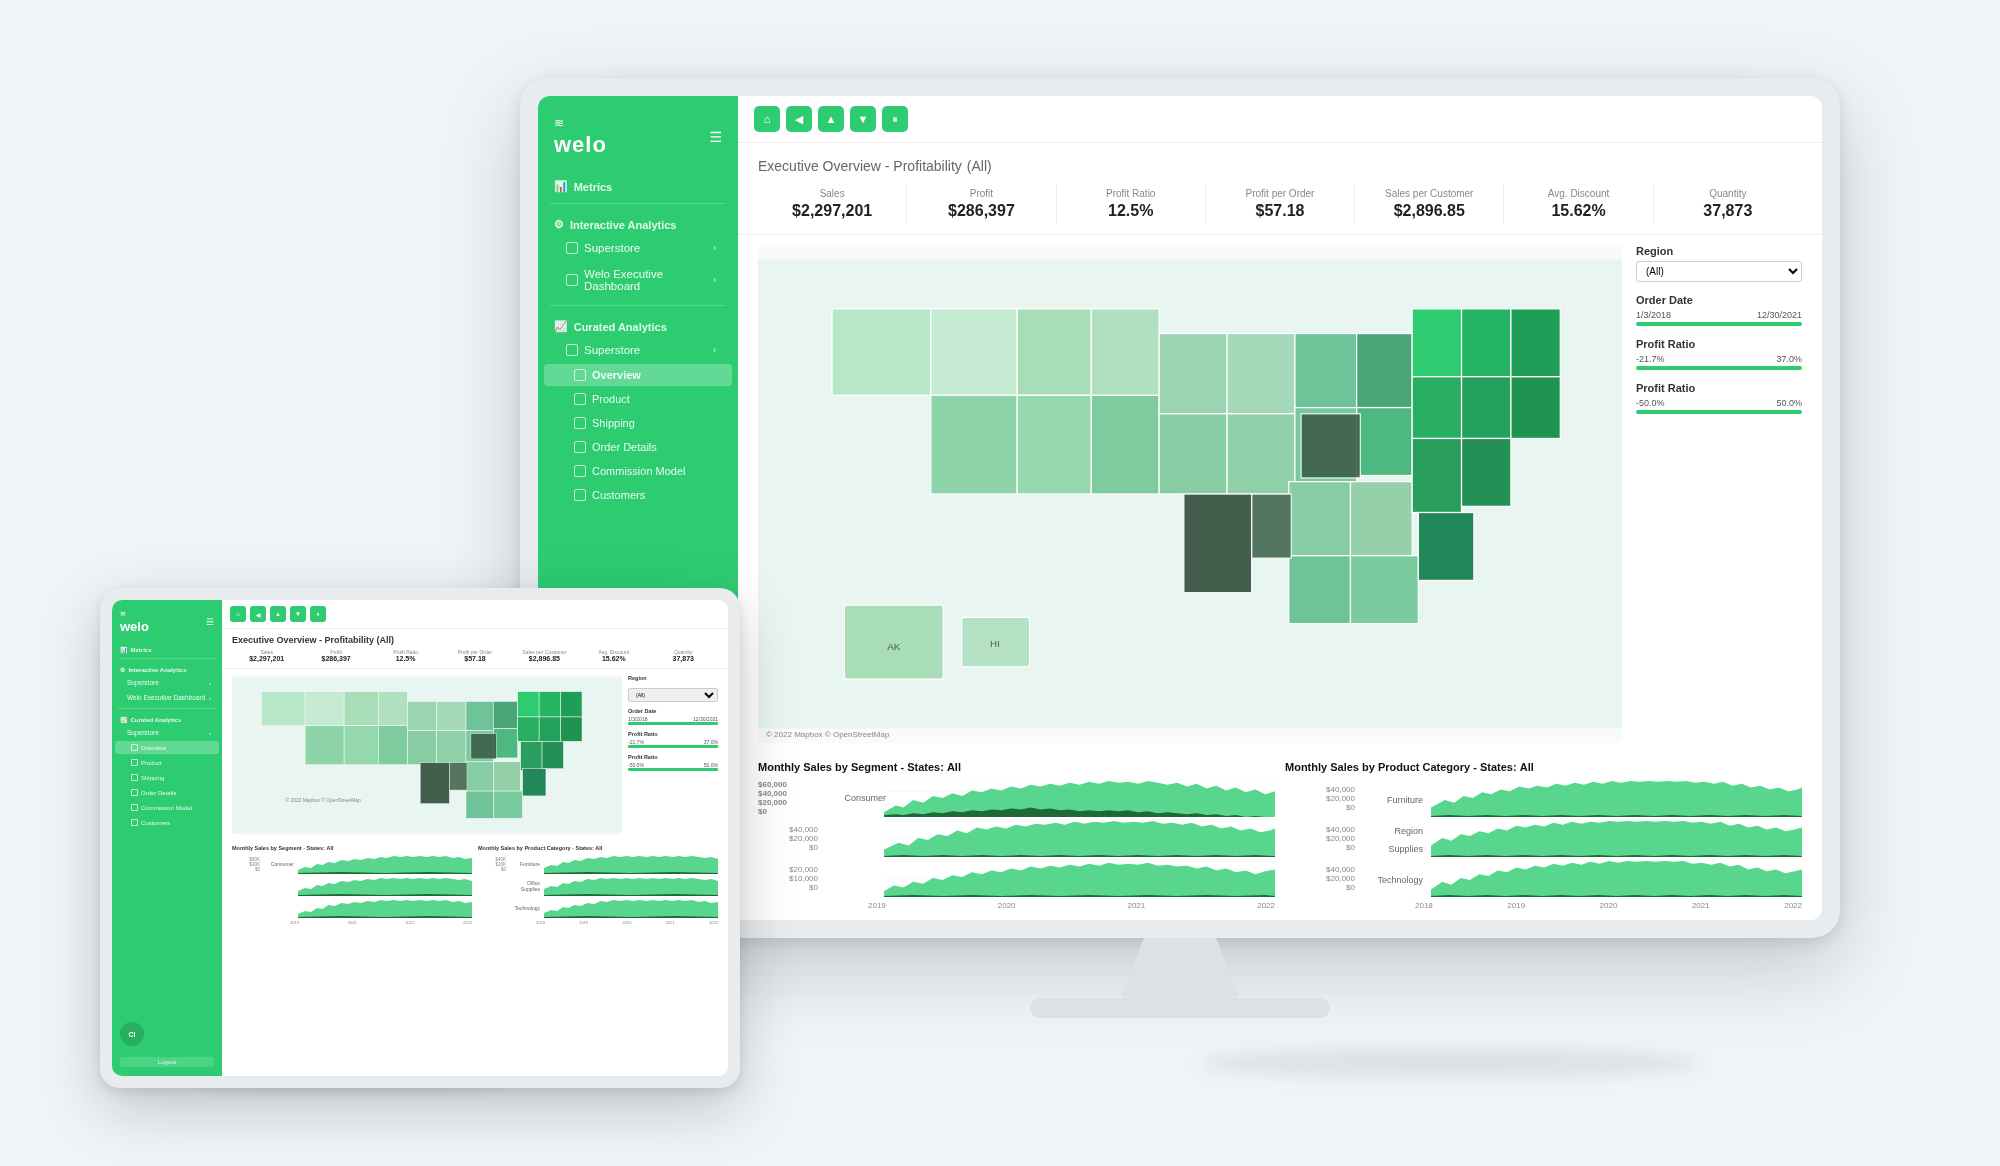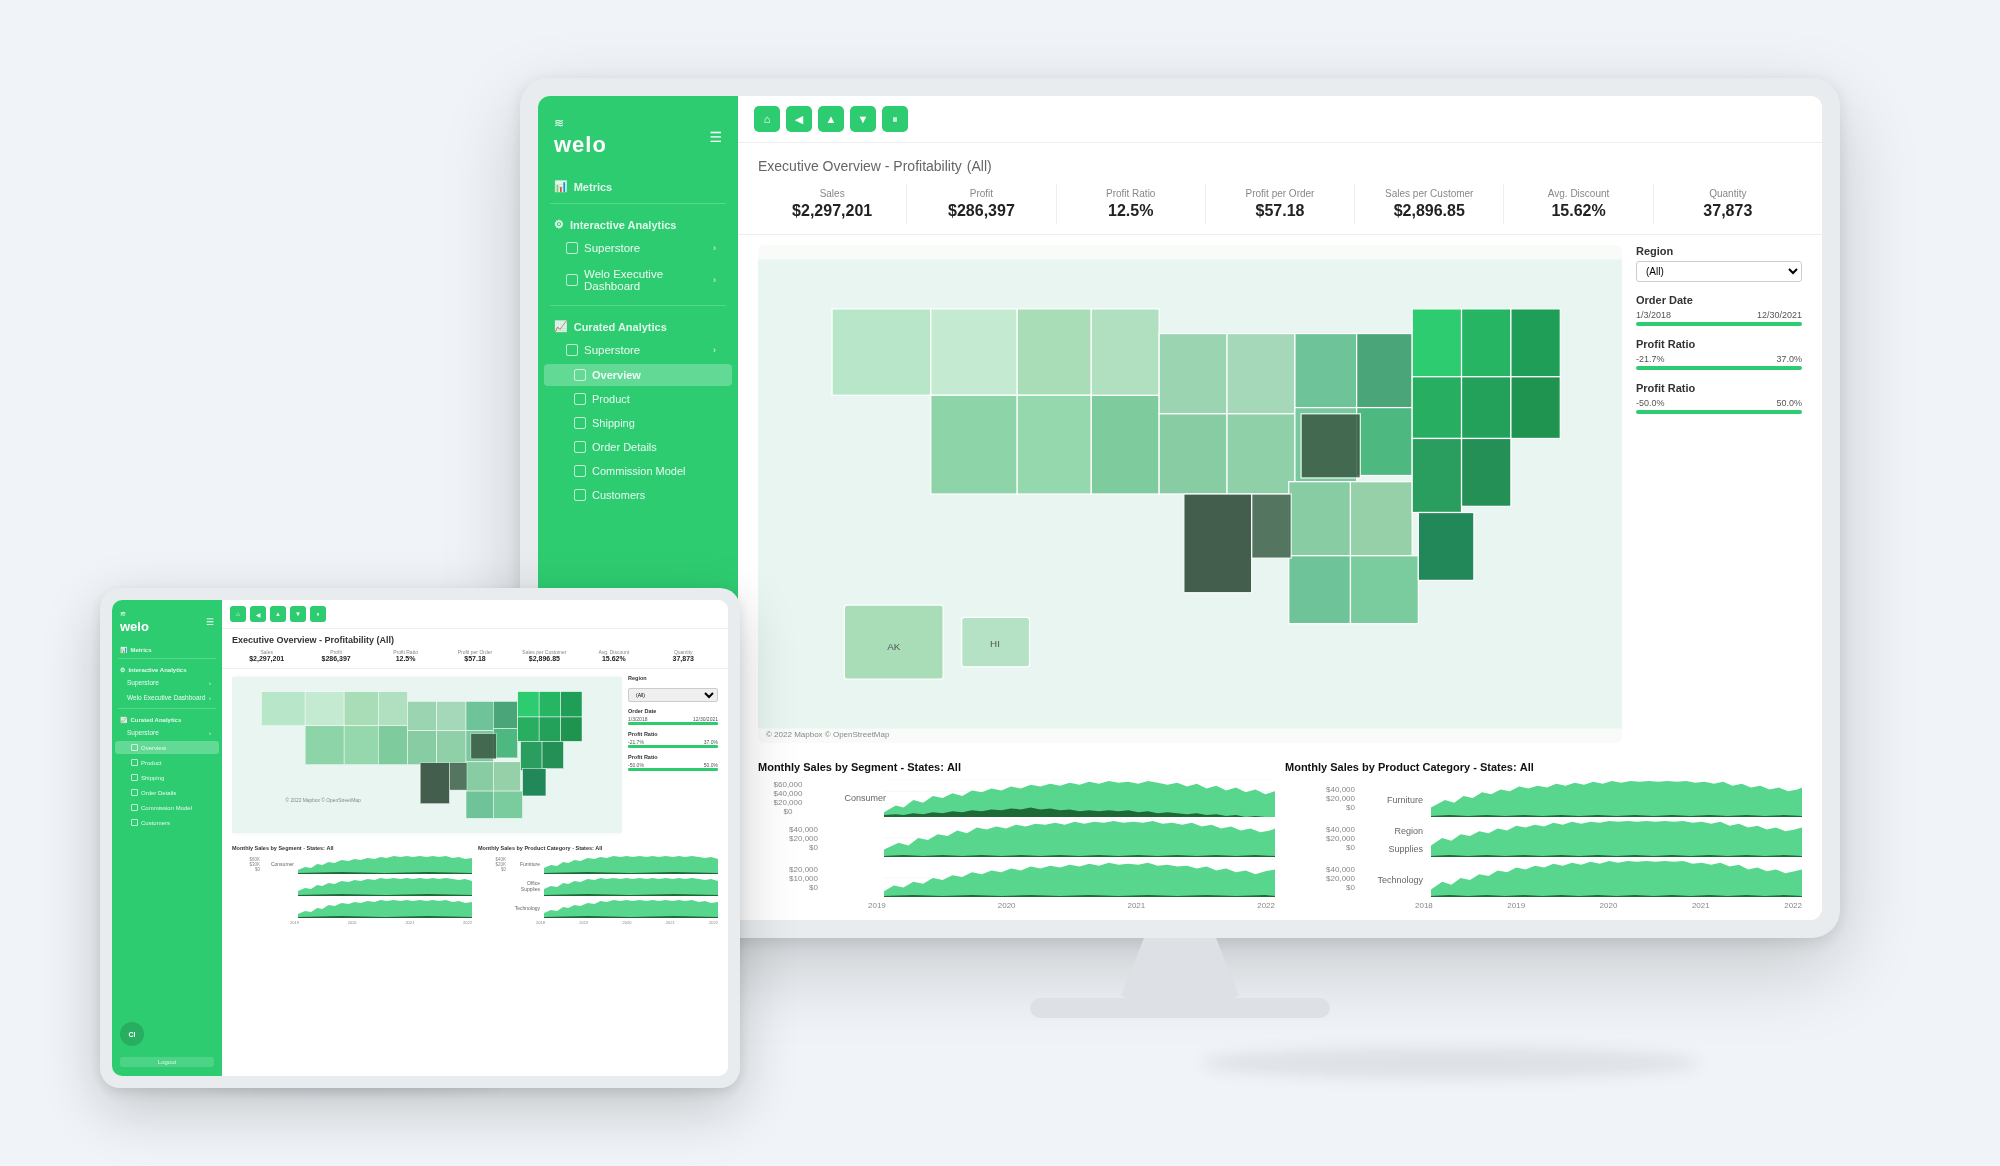--- a/index.html
+++ b/index.html
@@ -751,21 +751,21 @@
           <div class="charts-row">
 
             <div class="chart-panel">
               <div class="chart-panel-title">
                 <span>Monthly Sales by Segment - States:</span>
                 <span>All</span>
               </div>
               <div class="segment-charts">
 
                 <div class="segment-row">
-                  <div style="text-align:center;width:60px;flex-shrink:0;">
+                  <div style="text-align:left;width:60px;flex-shrink:0;font-weight:bold;">
                     <div style="font-size:8px;color:#888;">$60,000</div>
                     <div style="font-size:8px;color:#888;">$40,000</div>
                     <div style="font-size:8px;color:#888;">$20,000</div>
                     <div style="font-size:8px;color:#888;">$0</div>
                   </div>
                   <div style="display:flex;flex-direction:column;justify-content:flex-end;width:50px;text-align:right;flex-shrink:0;">
                     <span class="segment-label">Consumer</span>
                   </div>
                   <div class="mini-chart">
                     <svg viewBox="0 0 400 40" preserveAspectRatio="none" class="chart-svg">

